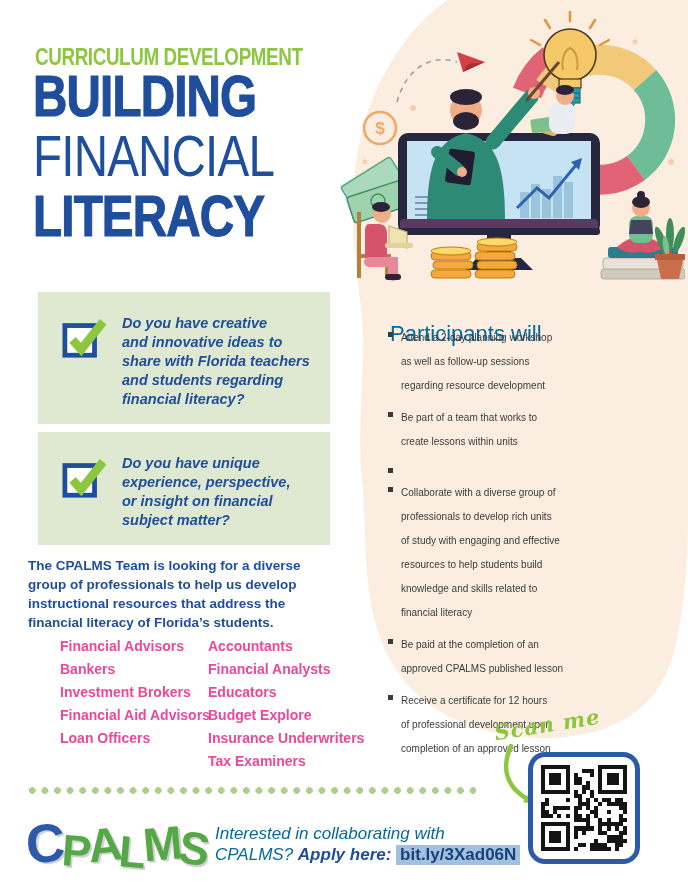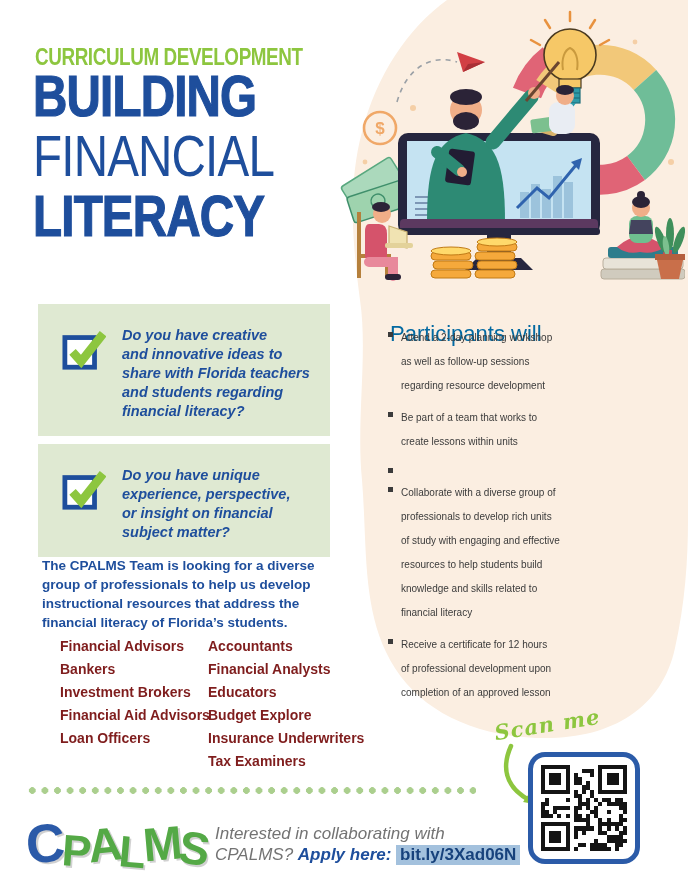--- a/index.html
+++ b/index.html
@@ -22,41 +22,41 @@
   .title .line {
     display:block; font-size:58px; color:#1e4e9c; letter-spacing:-1px;
     transform:scaleX(0.82); transform-origin:left center; white-space:nowrap;
   }
   .title .heavy { font-weight:700; -webkit-text-stroke:1.2px #1e4e9c; }
   .title .light { font-weight:400; }
 
   
   .qcard {
     position:absolute; left:38px; width:292px; background:#dfe9d2;
-    padding:22px 14px 18px 24px; display:flex; gap:16px;margin-top:12px;
+    padding:22px 14px 18px 24px; display:flex; gap:16px;
   }
   .qcard.q1 { top:292px; height:132px; }
   .qcard.q2 { top:432px; height:113px; }
   .checkbox { flex:0 0 44px; width:44px; height:44px; margin-top:2px; }
   .qtext {
     font-size:14.5px; line-height:19px; font-weight:700; font-style:italic;
     color:#1e4e9c; white-space:pre-line;
   }
 
   
   .intro {
-    position:absolute; left:42px; top:556px; width:300px;
+    position:absolute; left:28px; top:556px; width:300px;
     font-size:13.5px; line-height:19px; font-weight:700; color:#1e4e9c;
     white-space:pre-line;
   }
   .profcol { position:absolute; top:638px; display:flex; flex-direction:column; }
   .profcol.c1 { left:60px;  width:150px; }
   .profcol.c2 { left:208px; width:178px; }
   .profitem {
-    font-size:14px; font-weight:700; color:#7f1d1d;
+    font-size:14px; font-weight:700; color:#ec4899;
     line-height:16px; margin-bottom:7px; white-space:pre-line;
   }
 
   
   .phead {
     position:absolute; left:390px; top:293px;
     font-size:22px; font-weight:400; color:#0369a1;margin-top:28px;
   }
   .plist { position:absolute; left:388px; top:326px; width:288px; list-style:none; }
   .plist li { display:flex; gap:8px; margin-bottom:8px; }
@@ -92,21 +92,21 @@
     display:inline-block; font-weight:700; letter-spacing:-3px;
     text-shadow:2px 2px 0 rgba(0,0,0,0.18);
   }
   .logo .l0 { font-size:54px; color:#2b5aa8; transform:rotate(-4deg); }
   .logo .l1 { font-size:44px; color:#54a946; transform:translateY(4px) rotate(4deg); }
   .logo .l2 { font-size:47px; color:#54a946; transform:translateY(-1px) rotate(-6deg); }
   .logo .l3 { font-size:44px; color:#54a946; transform:translateY(5px) rotate(5deg); }
   .logo .l4 { font-size:47px; color:#54a946; transform:translateY(-2px) rotate(-5deg); }
   .logo .l5 { font-size:46px; color:#54a946; transform:translateY(2px) rotate(9deg); }
   .cta { position:absolute; left:215px; top:823px; font-size:17px; line-height:21px; }
-  .cta .it { font-style:italic; color:#737373; }
+  .cta .it { font-style:italic; color:#0369a1; }
   .cta .bold { font-style:italic; font-weight:700; color:#1e4e9c; }
   .cta .link {
     font-weight:700; color:#17427c; background:#a3c1dd; padding:0 4px 1px 4px;
   }
 </style>
 </head>
 <body>
 
 <div class="page">
 
@@ -340,20 +340,25 @@
       <span class="bullet-sq"></span>
       </li>
     <li>
       <span class="bullet-sq"></span>
       <span class="btext">Collaborate with a diverse group of
 professionals to develop rich units
 of study with engaging and effective
 resources to help students build
 knowledge and skills related to
 financial literacy</span>
+      </li>
+    <li>
+      <span class="bullet-sq"></span>
+      <span class="btext">Be paid at the completion of an
+approved CPALMS published lesson</span>
       </li>
     <li>
       <span class="bullet-sq"></span>
       <span class="btext">Receive a certificate for 12 hours
 of professional development upon
 completion of an approved lesson</span>
       </li>
   </ul>
 
   <div class="scanme">Scan me</div>

